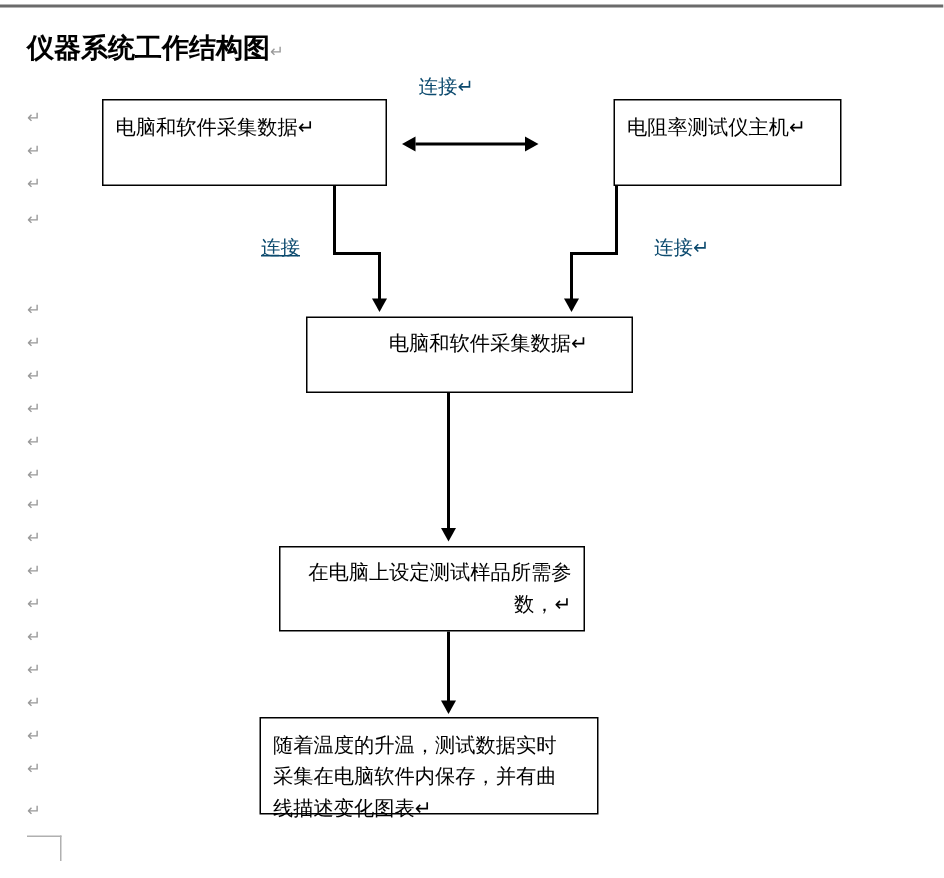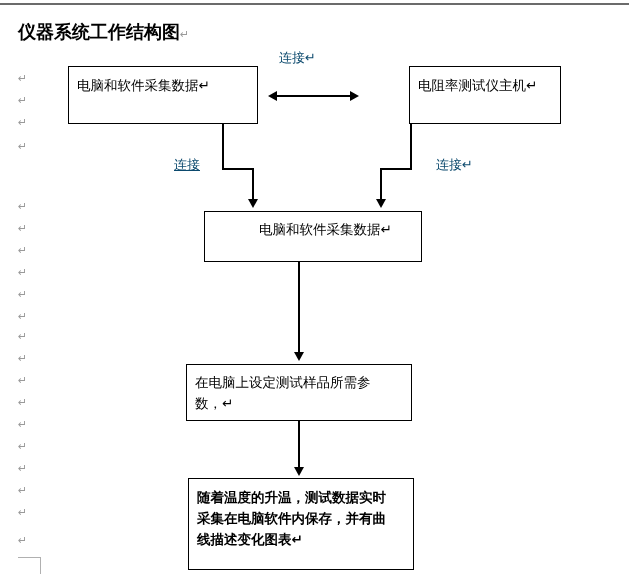--- a/index.html
+++ b/index.html
@@ -61,23 +61,23 @@
     line-height: 21px;
     color: #000000;
     white-space: pre-wrap;
   }
   #box-furnace  { left: 68px;  top: 66px;  width: 190px; height: 58px; }
   #box-furnace .box-text  { padding: 8px 0 0 8px; }
   #box-host     { left: 364px; top: 66px;  width: 152px; height: 58px; margin-left: 45px; }
   #box-host .box-text     { padding: 8px 0 0 8px; }
   #box-acquire  { left: 204px; top: 211px; width: 218px; height: 51px; padding-left: 25px; }
   #box-acquire .box-text  { padding: 7px 0 0 0; text-align: center; }
-  #box-params   { left: 186px; top: 364px; width: 226px; height: 57px; }
+  #box-params   { left: 186px; top: 364px; width: 204px; height: 57px; text-align: right; }
   #box-params .box-text   { padding: 7px 8px 0 8px; }
-  #box-record   { left: 188px; top: 478px; width: 226px; height: 92px; font-weight: bold; }
+  #box-record   { left: 173px; top: 478px; width: 226px; height: 65px; }
   #box-record .box-text   { padding: 8px 8px 0 8px; }
 
   .conn-label {
     position: absolute;
     font-size: 13px;
     color: #0c4a6e;
     white-space: nowrap;
   }
   #label-connect-top  { left: 279px; top: 49px; }
   #label-connect-left { left: 174px; top: 156px; text-decoration: underline; }

